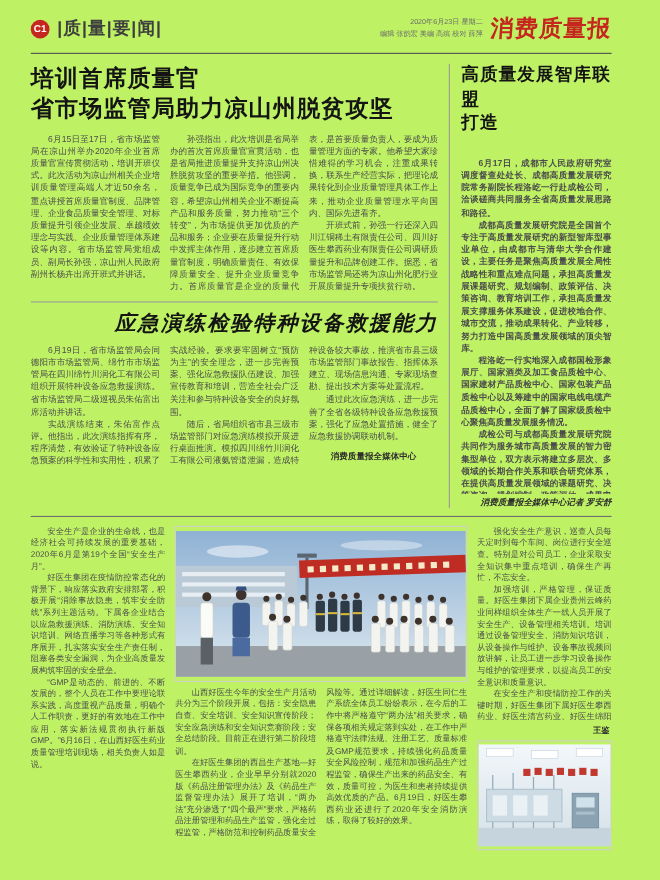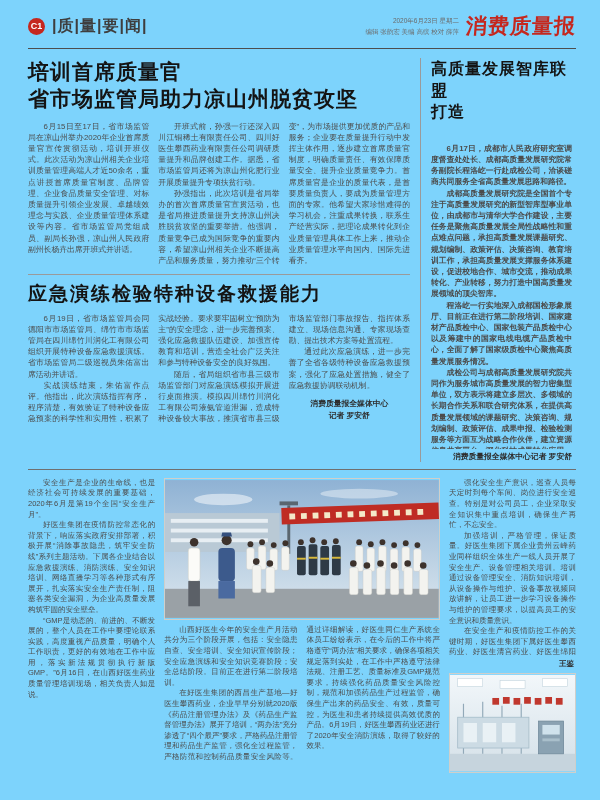--- a/index.html
+++ b/index.html
@@ -4,22 +4,22 @@
 <style>
   html,body{margin:0;padding:0;}
   body{
     width:600px;height:800px;
     background:#efeeea;
     font-family:"Liberation Sans","DejaVu Sans",sans-serif;
     color:#4c4c4c;
   }
   .page{
     width:600px;height:800px;box-sizing:border-box;
-    background:#7dd3fc;
-    padding:9px 24px 0 28px;
+    background:#bef264;
+    padding:9px 44px 0 28px;
     overflow:hidden;position:relative;
   }
   
   .header{display:flex;justify-content:space-between;align-items:center;height:34px;}
   .brand{display:flex;align-items:center;gap:7px;}
   .ed-circle{
     width:17px;height:17px;border-radius:50%;background:#c5271e;color:#fff;
     font-size:9px;font-weight:bold;display:flex;align-items:center;justify-content:center;
     letter-spacing:0;
   }
@@ -39,28 +39,28 @@
     margin-top:8px;column-count:3;column-gap:9px;
     font-size:7.8px;line-height:11.2px;text-align:justify;color:#4c4c4c;
     overflow:hidden;
   }
   .art1-body{height:146px;}
   .art2-body{height:118px;margin-top:6px;}
   p{margin:0;text-indent:2em;}
   .byline{text-align:center;font-weight:bold;color:#2e2e2e;font-size:7.8px;margin-top:7px;line-height:12px;}
   .byline div{text-indent:0;}
   .sep{border-top:1px solid #9a9a9a;margin:7px 0 6px;}
-  .art2-headline{text-align:left;font-size:19px;font-weight:900;color:#141414;letter-spacing:2px;}
+  .art2-headline{text-align:right;font-size:19px;font-weight:900;color:#141414;letter-spacing:2px;font-style:italic;}
 
   .art3-headline{font-size:16px;font-weight:900;color:#141414;line-height:1.35;letter-spacing:1px;}
   .art3-body{
     margin-top:20px;height:306px;overflow:hidden;
     font-size:7.8px;line-height:11.2px;text-align:justify;color:#4c4c4c;font-weight:bold;
   }
-  .art3-byline{text-align:right;font-weight:bold;font-size:7.8px;color:#2e2e2e;margin-top:2px;}
+  .art3-byline{text-align:right;font-weight:bold;font-size:7.8px;color:#2e2e2e;margin-top:2px;font-style:italic;}
 
   .page-rule{border-top:1px solid #6f6f6f;margin-top:7px;}
 
   
   .art4-headline{
     text-align:center;color:#c5271e;font-size:25px;font-weight:900;
     letter-spacing:4px;margin-top:9px;
   }
   .art4-subtitle{text-align:center;font-size:14px;color:#303030;margin-top:4px;letter-spacing:2px;}
   .art4-body{display:flex;gap:9px;margin-top:8px;}
@@ -99,22 +99,22 @@
     <div class="main-left">
 
       <div>
         <div class="art1-headline">
           <div>培训首席质量官</div>
           <div>省市场监管局助力凉山州脱贫攻坚</div>
         </div>
         <div class="body-cols art1-body">
           <div>
               <p>6月15日至17日，省市场监管局在凉山州举办2020年企业首席质量官宣传贯彻活动，培训开班仪式。此次活动为凉山州相关企业培训质量管理高端人才近50余名，重点讲授首席质量官制度、品牌管理、企业食品质量安全管理、对标质量提升引领企业发展、卓越绩效理念与实践、企业质量管理体系建设等内容。省市场监管局党组成员、副局长孙强，凉山州人民政府副州长杨卉出席开班式并讲话。</p>
+              <p>孙强指出，此次培训是省局举办的首次首席质量官宣贯活动，也是省局推进质量提升支持凉山州决胜脱贫攻坚的重要举措。他强调，质量竞争已成为国际竞争的重要内容，希望凉山州相关企业不断提高产品和服务质量，努力推动“三个转变”，为市场提供更加优质的产品和服务；企业要在质量提升行动中发挥主体作用，逐步建立首席质量官制度，明确质量责任、有效保障质量安全、提升企业质量竞争力。首席质量官是企业的质量代表，是首要质量负责人，要成为质量管理方面的专家。他希望大家珍惜难得的学习机会，注重成果转换，联系生产经营实际，把理论成果转化到企业质量管理具体工作上来，推动企业质量管理水平向国内、国际先进看齐。</p>
               <p>开班式前，孙强一行还深入四川江铜稀土有限责任公司、四川好医生攀西药业有限责任公司调研质量提升和品牌创建工作。据悉，省市场监管局还将为凉山州化肥行业开展质量提升专项扶贫行动。</p>
-              <p>孙强指出，此次培训是省局举办的首次首席质量官宣贯活动，也是省局推进质量提升支持凉山州决胜脱贫攻坚的重要举措。他强调，质量竞争已成为国际竞争的重要内容，希望凉山州相关企业不断提高产品和服务质量，努力推动“三个转变”，为市场提供更加优质的产品和服务；企业要在质量提升行动中发挥主体作用，逐步建立首席质量官制度，明确质量责任、有效保障质量安全、提升企业质量竞争力。首席质量官是企业的质量代表，是首要质量负责人，要成为质量管理方面的专家。他希望大家珍惜难得的学习机会，注重成果转换，联系生产经营实际，把理论成果转化到企业质量管理具体工作上来，推动企业质量管理水平向国内、国际先进看齐。</p>
             </div>
 
         </div>
       </div>
 
       <div class="sep"></div>
 
       <div>
         <div class="art2-headline">应急演练检验特种设备救援能力</div>
         <div class="body-cols art2-body">
@@ -134,21 +134,21 @@
 
     <div class="main-right">
       <div class="art3-headline">
         <div>高质量发展智库联盟</div>
         <div>打造</div>
       </div>
       <div class="art3-body">
         <div>
             <p>6月17日，成都市人民政府研究室调度督查处处长、成都高质量发展研究院常务副院长程洛屹一行赴成检公司，洽谈磋商共同服务全省高质量发展思路和路径。</p>
             <p>成都高质量发展研究院是全国首个专注于高质量发展研究的新型智库型事业单位，由成都市与清华大学合作建设，主要任务是聚焦高质量发展全局性战略性和重点难点问题，承担高质量发展课题研究、规划编制、政策评估、决策咨询、教育培训工作，承担高质量发展支撑服务体系建设，促进校地合作、城市交流，推动成果转化、产业转移，努力打造中国高质量发展领域的顶尖智库。</p>
-            <p>程洛屹一行实地深入成都国检形象展厅、目前正在进行第二阶段培训、国家建材产品质检中心、国家包装产品质检中心以及筹建中的国家电线电缆产品质检中心，全面了解了国家级质检中心聚焦高质量发展服务情况。</p>
+            <p>程洛屹一行实地深入成都国检形象展厅、国家酒类及加工食品质检中心、国家建材产品质检中心、国家包装产品质检中心以及筹建中的国家电线电缆产品质检中心，全面了解了国家级质检中心聚焦高质量发展服务情况。</p>
             <p>成检公司与成都高质量发展研究院共同作为服务城市高质量发展的智力密集型单位，双方表示将建立多层次、多领域的长期合作关系和联合研究体系，在提供高质量发展领域的课题研究、决策咨询、规划编制、政策评估、成果申报、检验检测服务等方面互为战略合作伙伴，建立资源信息共享平台，深化科技成果转化应用，共同推动建立服务高质量发展的新型智库联盟。</p>
           </div>
       </div>
       <div class="art3-byline">消费质量报全媒体中心记者 罗安舒</div>
     </div>
   </div>
 
   <div class="page-rule"></div>
 
   <div>

